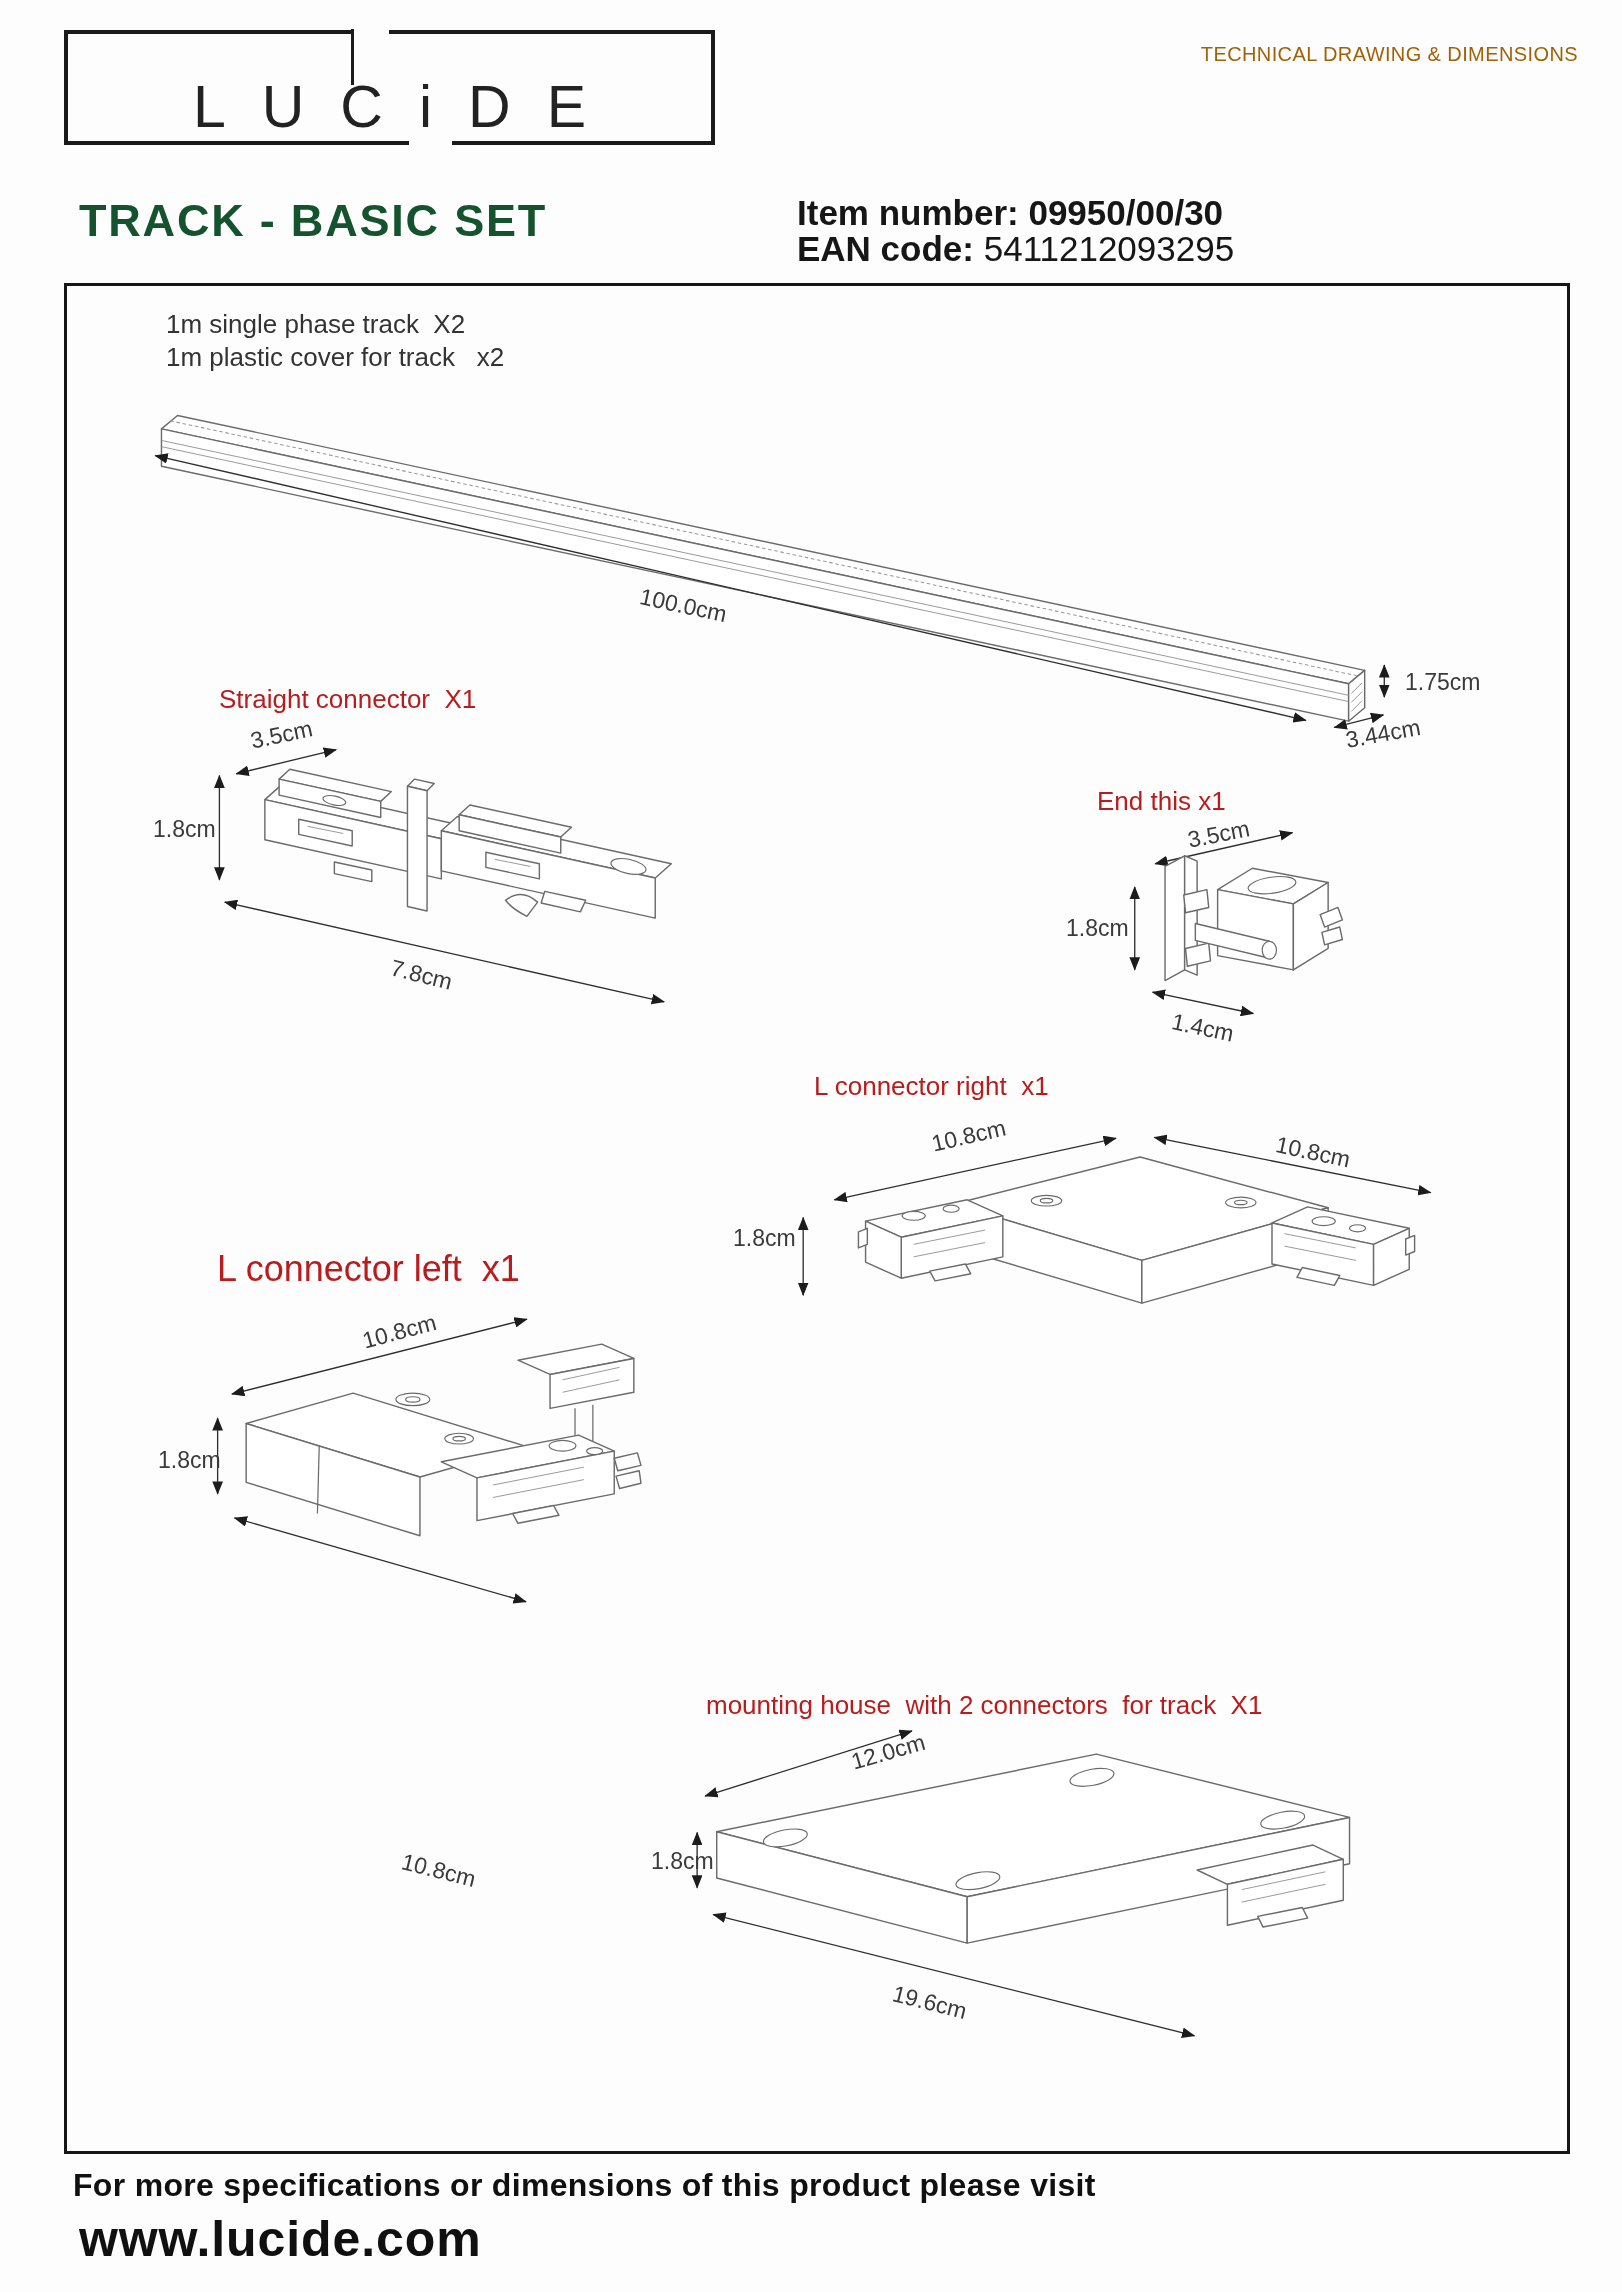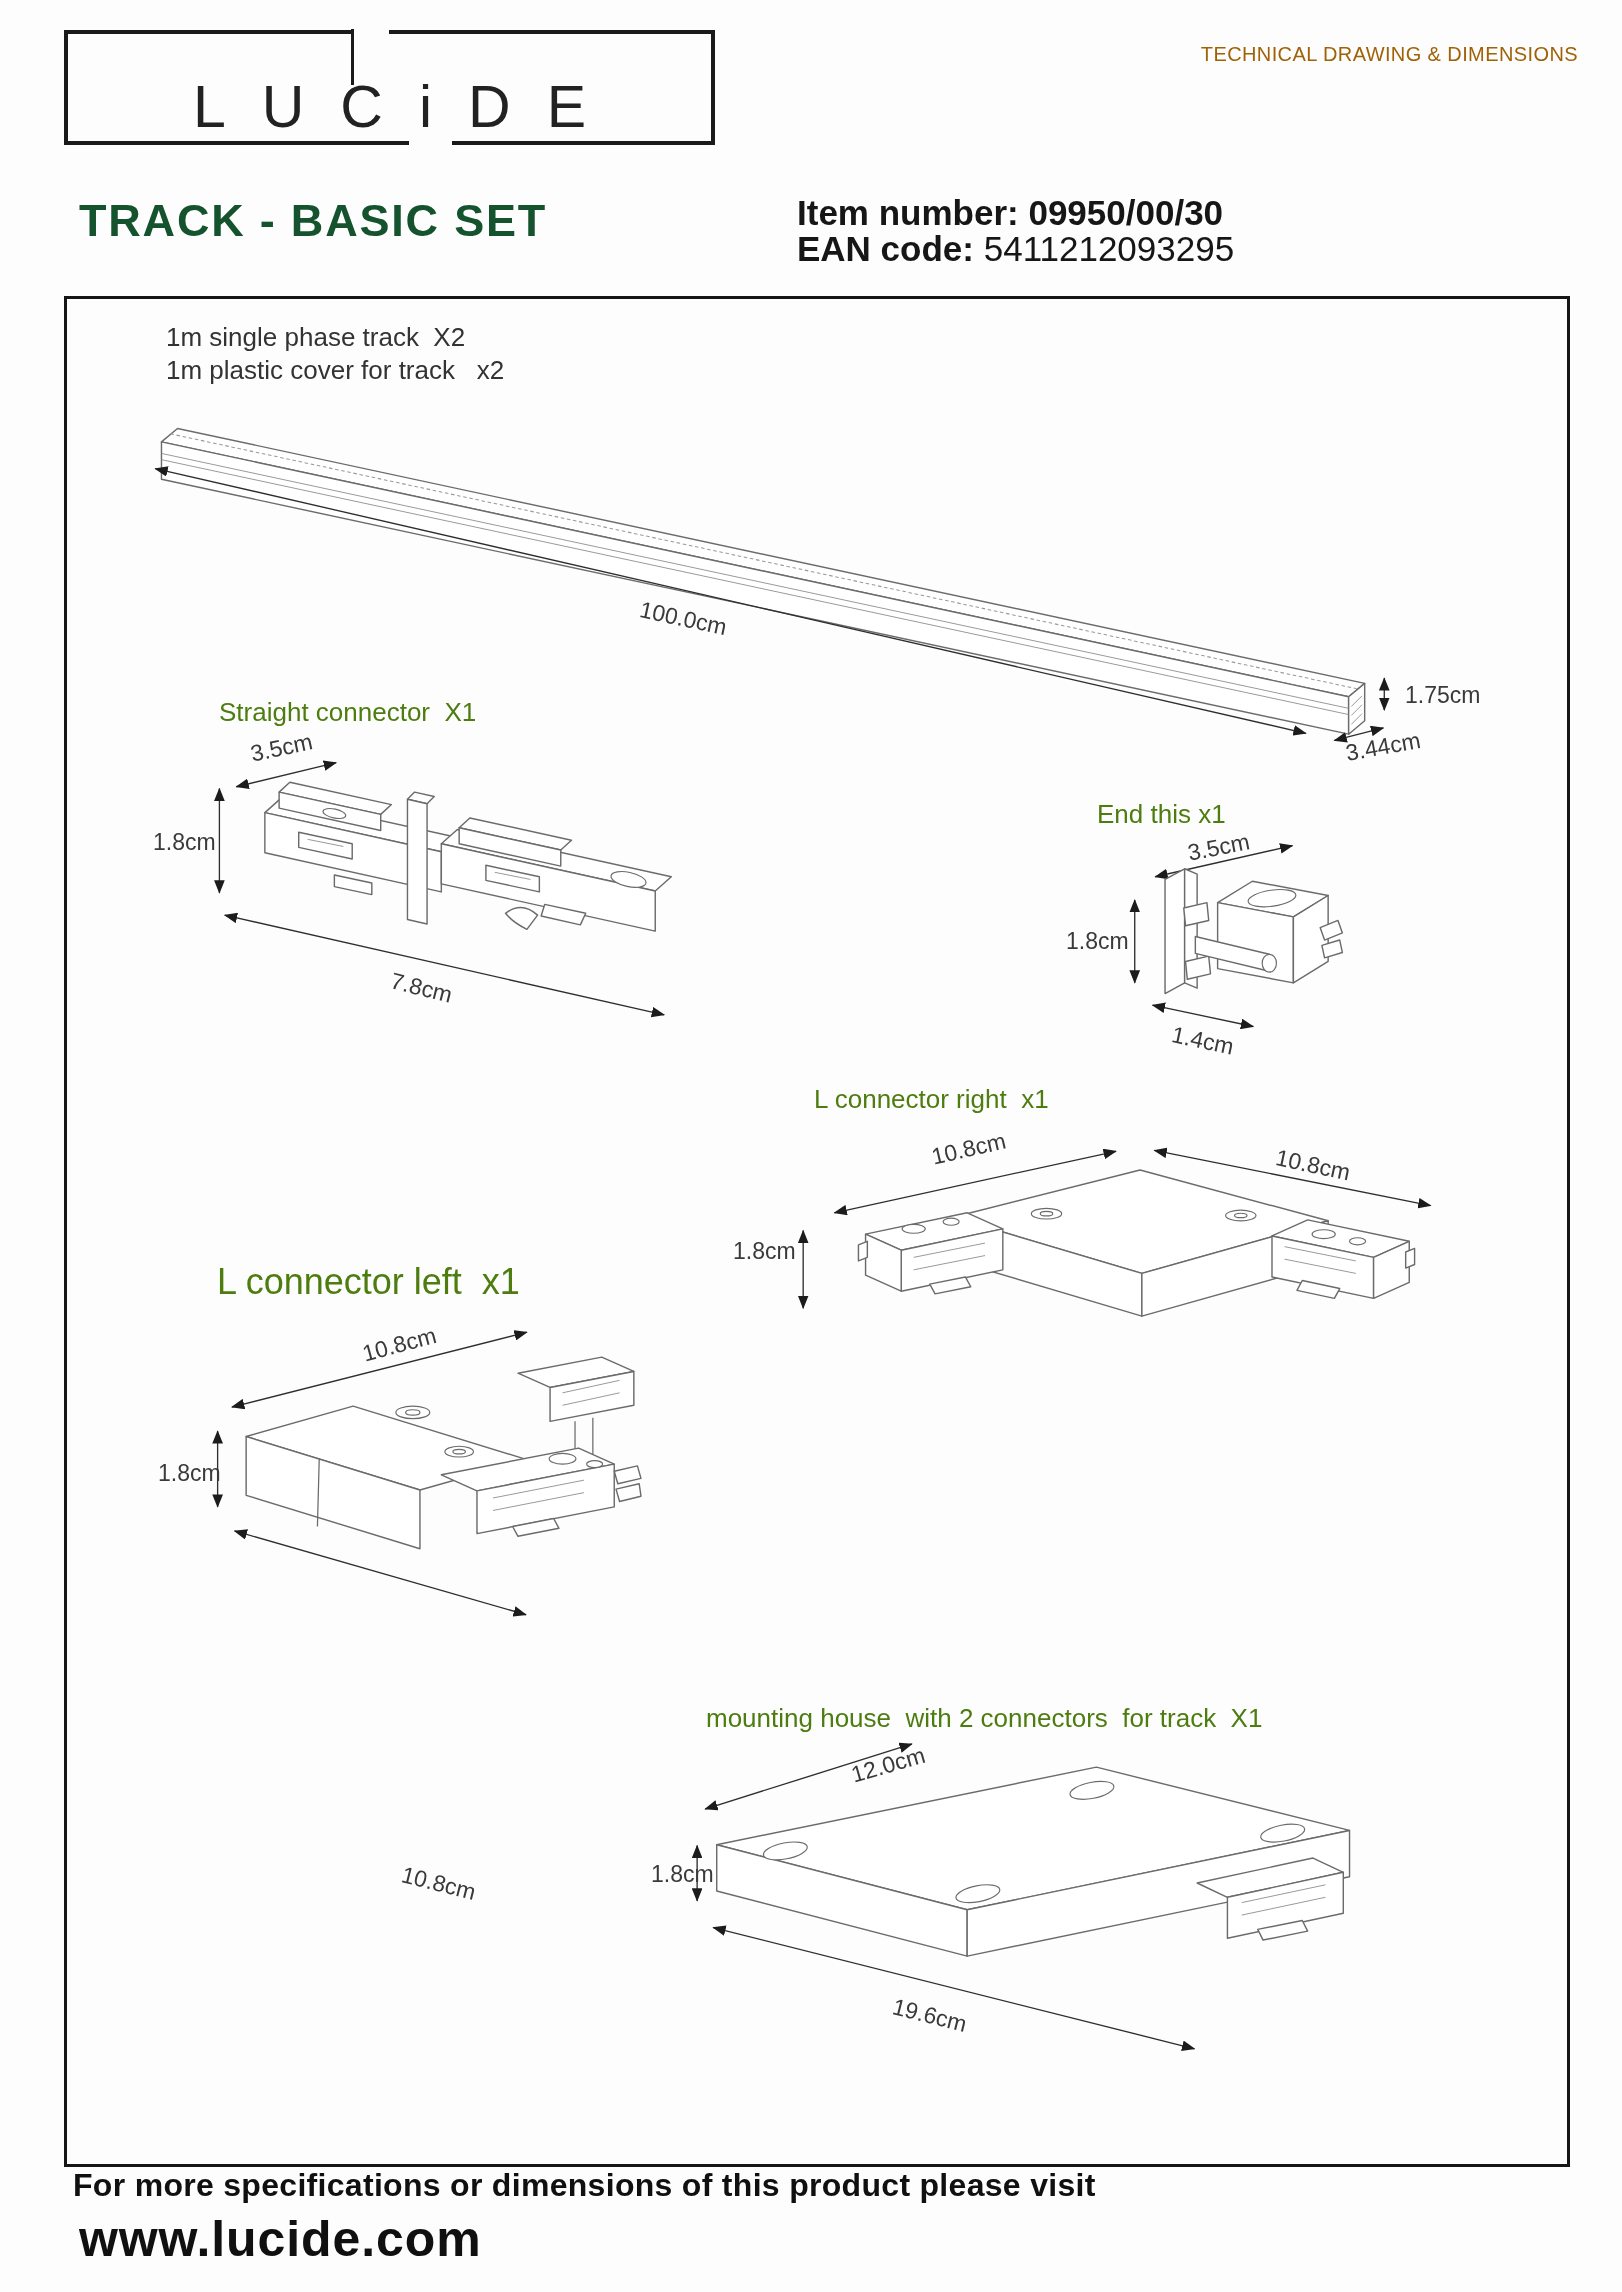--- a/index.html
+++ b/index.html
@@ -20,24 +20,24 @@
   .logo-gap-top{left:44%;top:-4.5px;width:38px;height:4.5px;background:#fdfdfd;}
   .logo-gap-bottom{left:53%;bottom:-4.5px;width:43px;height:4.5px;background:#fdfdfd;}
   .logo-cord{left:44%;top:-4.5px;width:2.7px;height:56px;background:#1a1a1a;}
   .tagline{right:45px;top:43px;font-size:20px;color:#a16207;letter-spacing:0.4px;}
   .product-title{left:79px;top:195px;font-size:45px;font-weight:700;letter-spacing:1.8px;color:#14532d;}
   .item-block{left:797px;top:195px;font-size:35px;line-height:36px;color:#161616;}
   .item-block b{font-weight:700;}
   .item-row{white-space:pre;}
   
   .frame{
-    left:64px;top:296px;width:1500px;height:1865px;border:3.6px solid #161616;background:#fdfdfd;
+    left:64px;top:283px;width:1500px;height:1865px;border:3.6px solid #161616;background:#fdfdfd;
   }
   .frame svg{position:absolute;left:0;top:0;}
-  .part-title{font-size:26px;color:#4d7c0f;white-space:pre;}
+  .part-title{font-size:26px;color:#b91c1c;white-space:pre;}
   .part-label{font-size:26px;color:#333;line-height:33px;white-space:pre;}
   .dim{font-size:23px;color:#3a3a3a;white-space:pre;transform-origin:left center;}
   
   .footer-line1{left:73px;top:2167px;font-size:32px;font-weight:700;color:#101010;letter-spacing:0.3px;}
   .footer-line2{left:79px;top:2210px;font-size:50px;font-weight:700;color:#101010;letter-spacing:0.9px;}
   
   .face{fill:#ffffff;stroke:#6b6b6b;stroke-width:1.6;stroke-linejoin:round;}
   .ln{stroke:#6b6b6b;stroke-width:1.4;fill:none;}
   .thin{stroke:#8d8d8d;stroke-width:1;fill:none;}
   .dash{stroke:#9a9a9a;stroke-width:1.2;fill:none;stroke-dasharray:4 3;}

